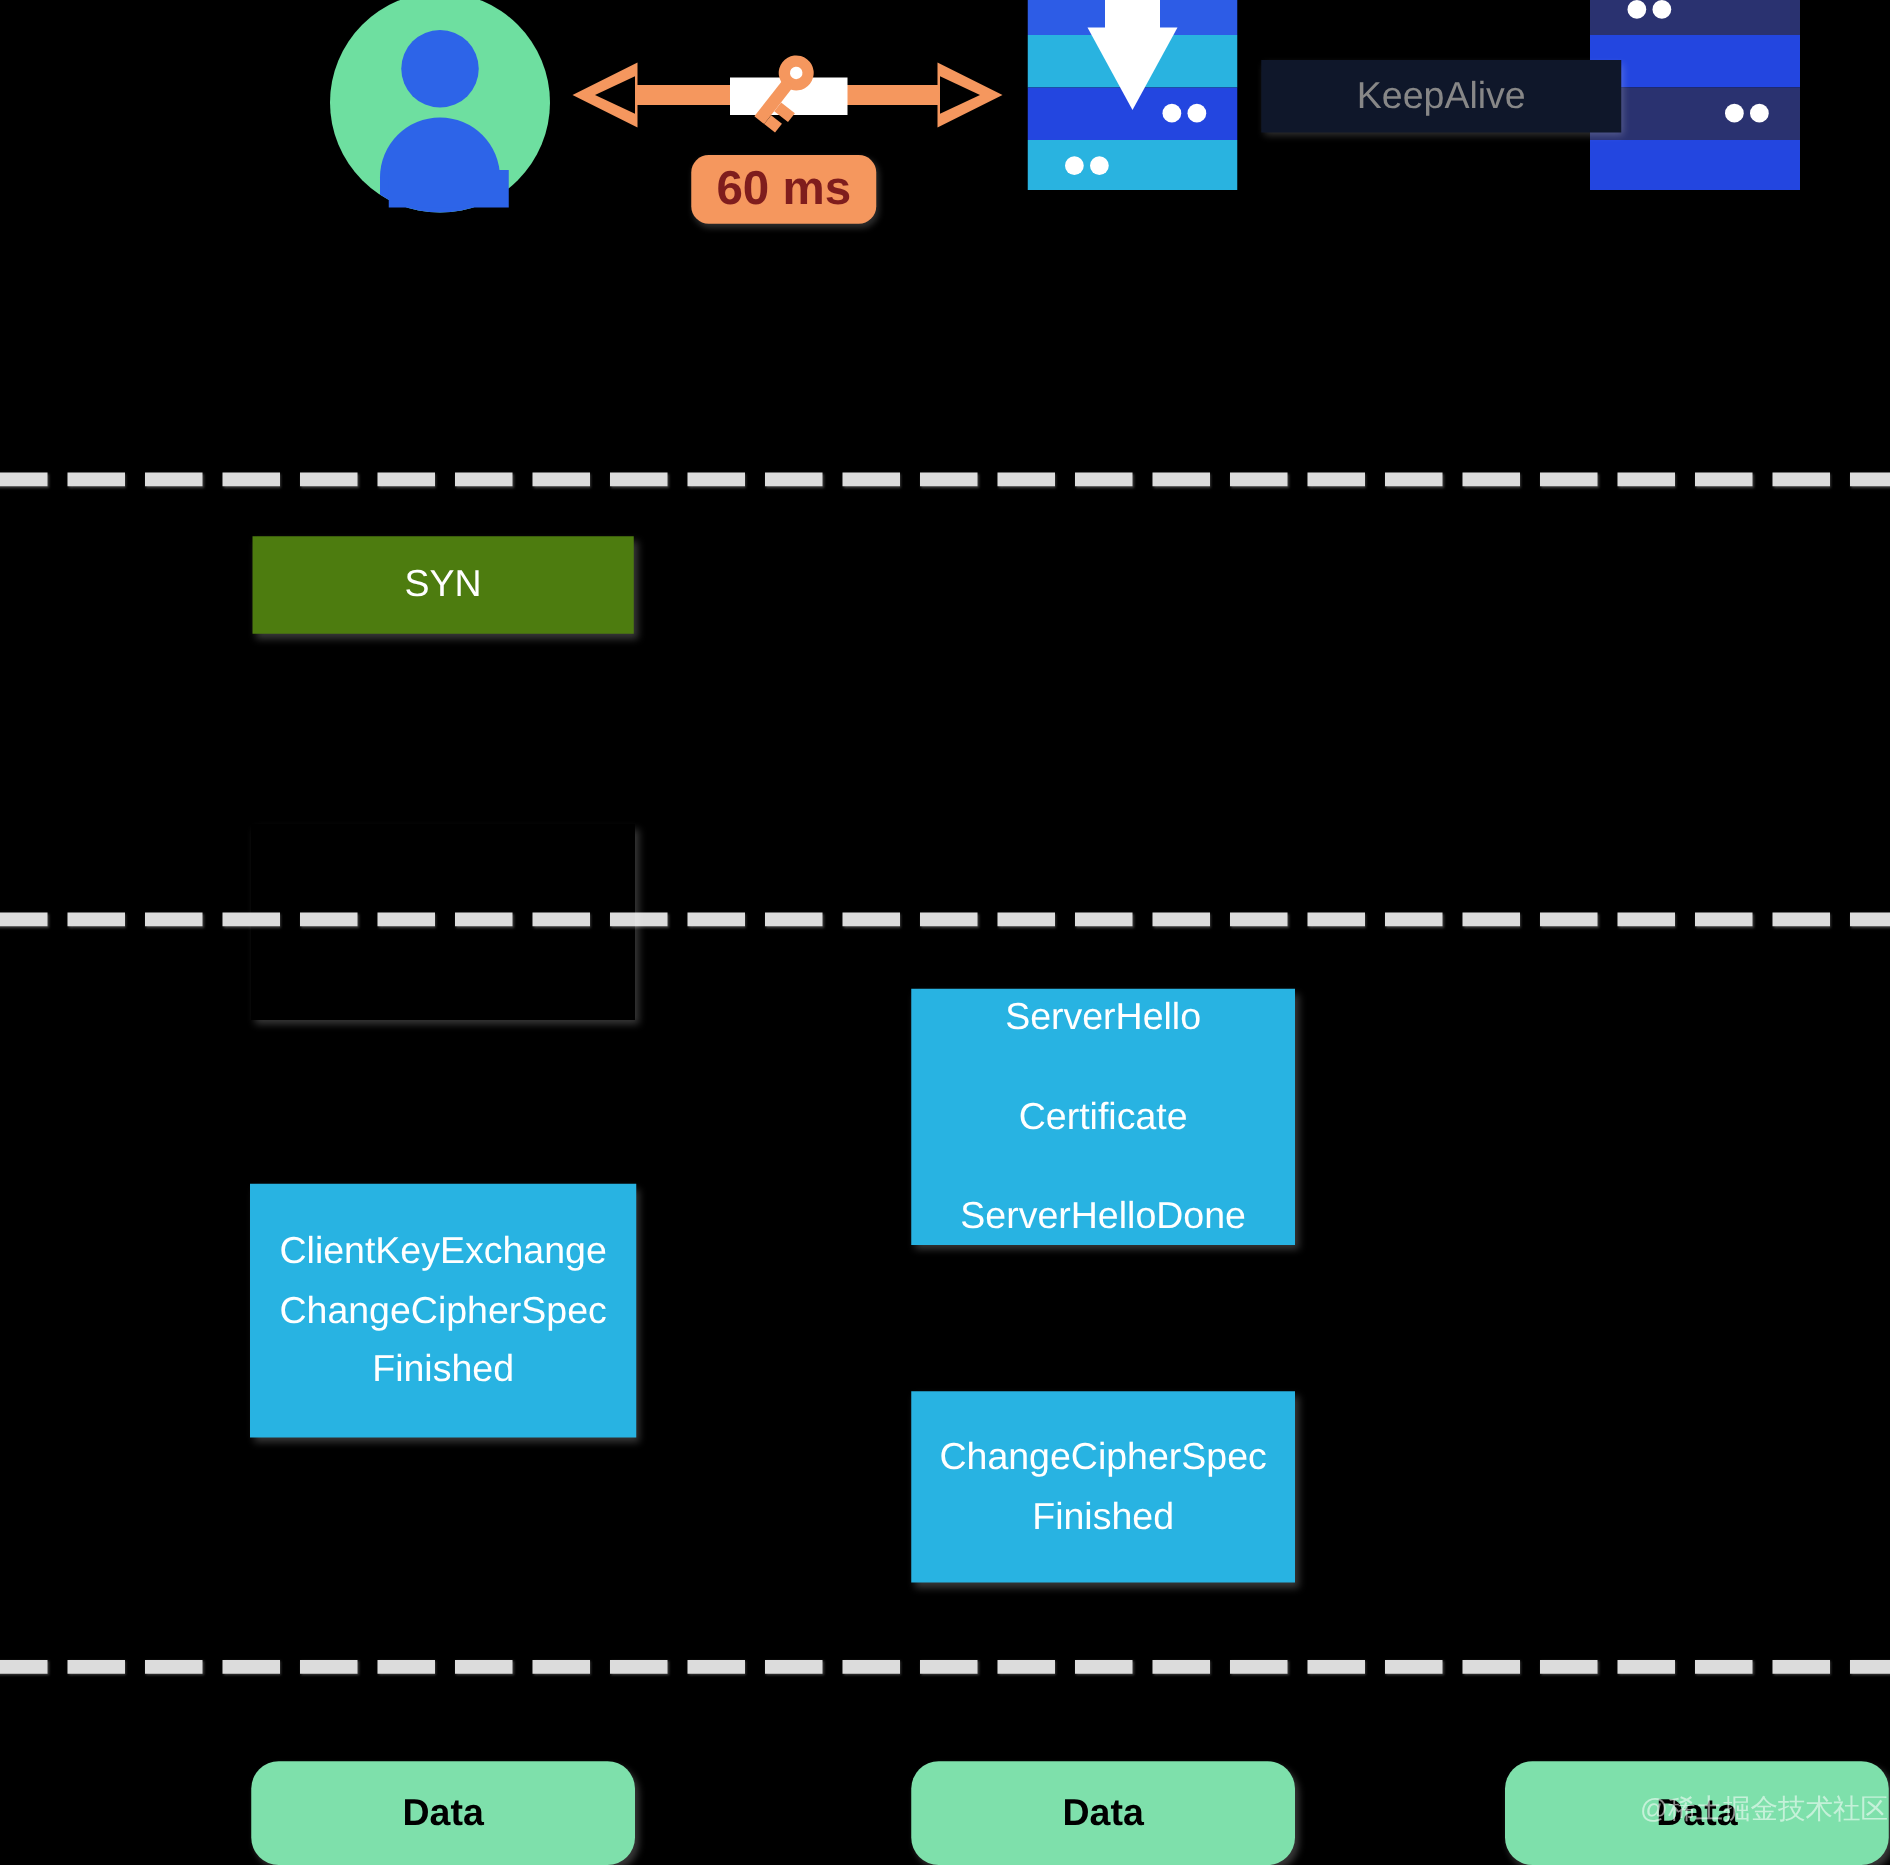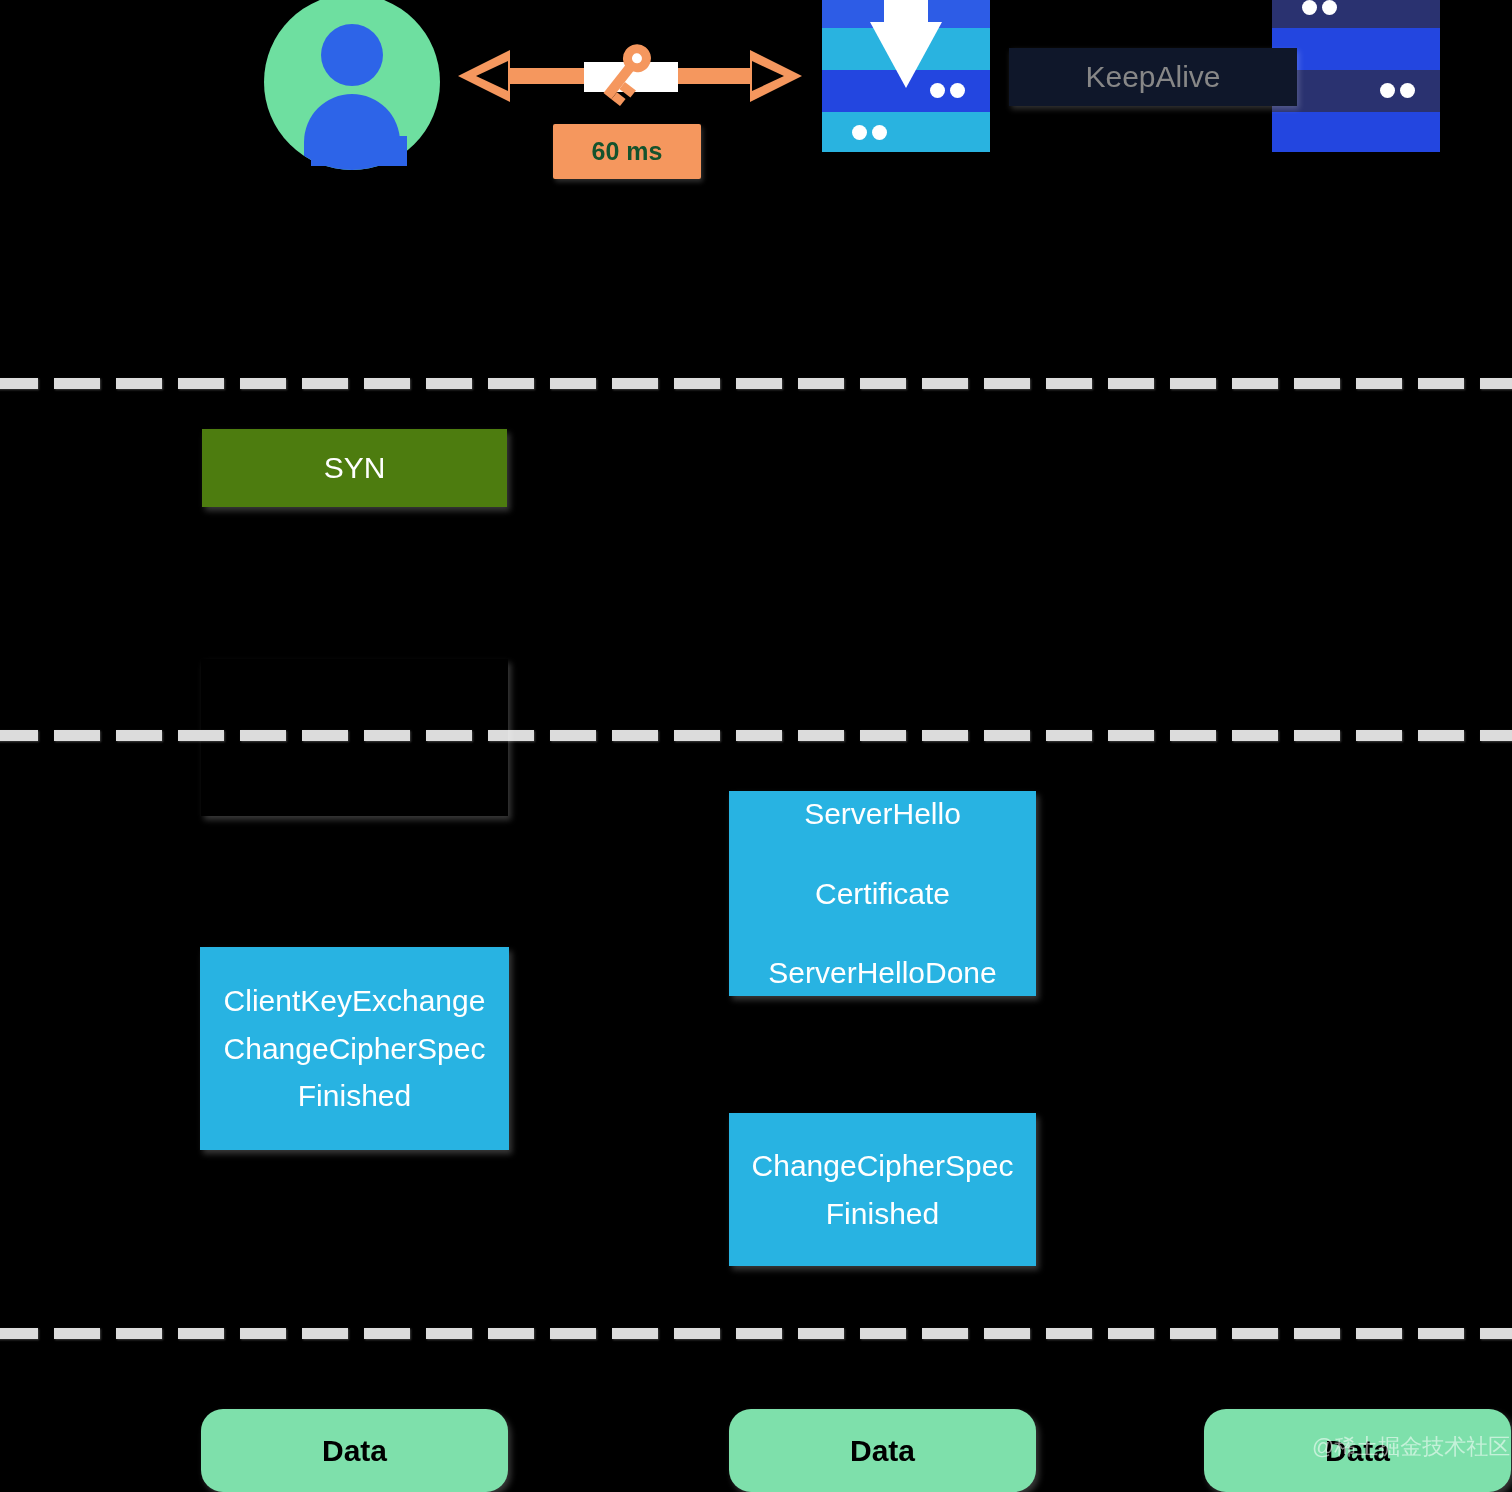--- a/index.html
+++ b/index.html
@@ -109,23 +109,23 @@
   }
   .key-icon svg { display: block; }
 
   .ms-badge {
     position: absolute;
     left: 553px;
     top: 124px;
     width: 148px;
     height: 55px;
     background: #f5975e;
-    border-radius: 2px;
-    color: #14532d;
-    font-size: 25px;
+    border-radius: 14px;
+    color: #7f1d1d;
+    font-size: 38px;
     font-weight: bold;
     display: flex;
     align-items: center;
     justify-content: center;
     box-shadow: 2px 3px 5px rgba(255,255,255,0.18);
   }
 
   .server {
     position: absolute;
     width: 168px;

